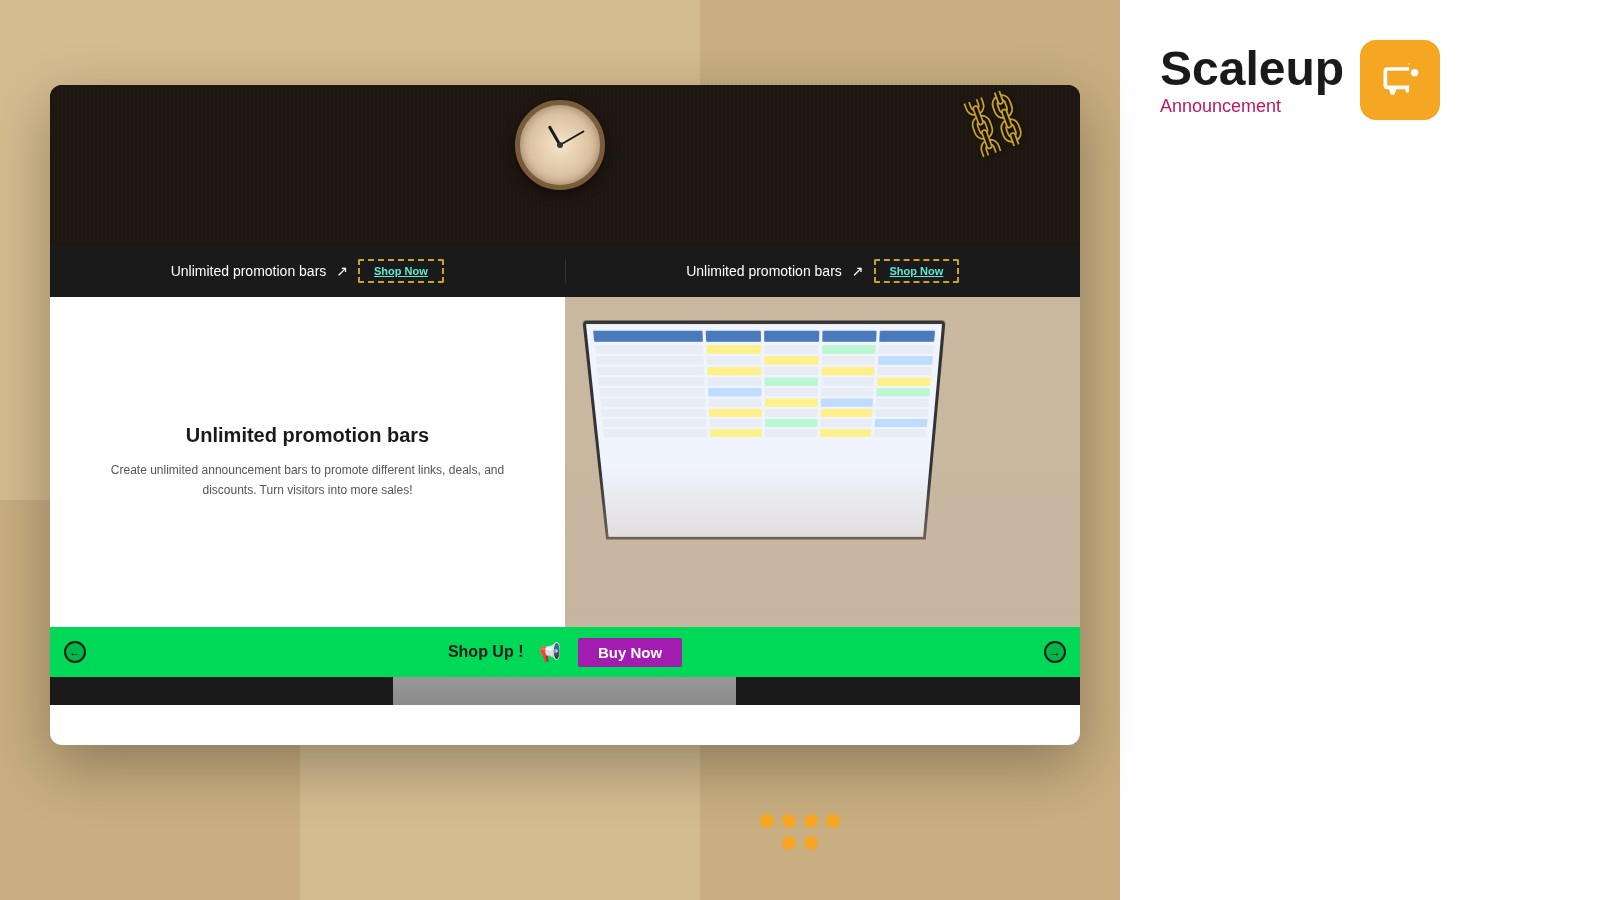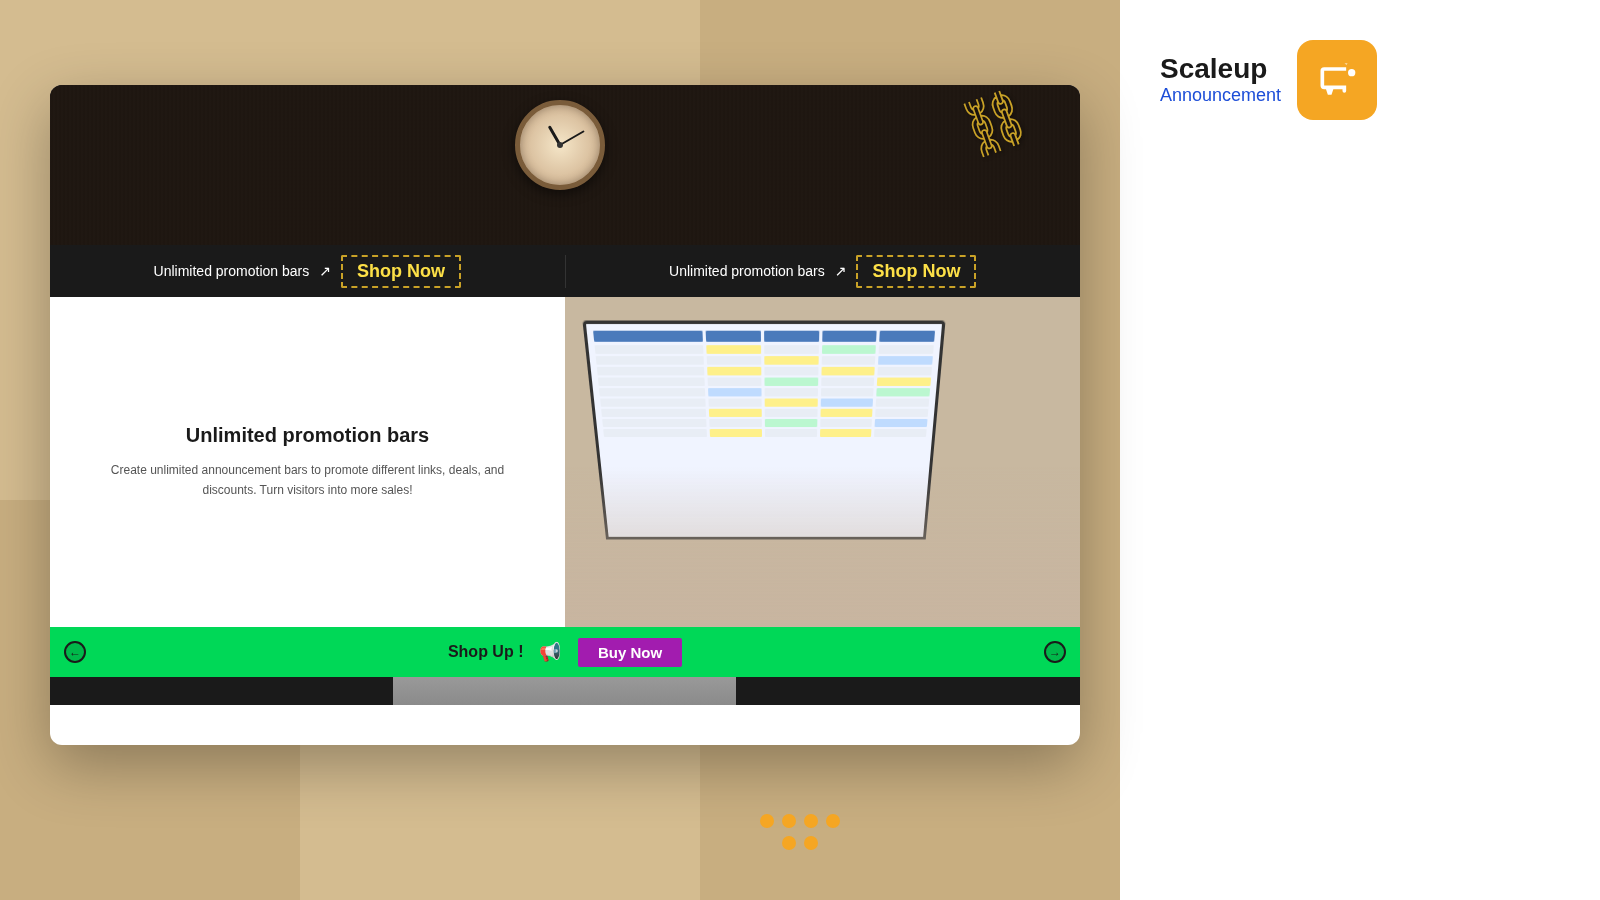--- a/index.html
+++ b/index.html
@@ -52,29 +52,29 @@
     }
 
     .brand-header {
       display: flex;
       align-items: center;
       gap: 16px;
       margin-bottom: 20px;
     }
 
     .brand-title {
-      font-size: 28px;
+      font-size: 48px;
       font-weight: 700;
       color: #1a1a1a;
       line-height: 1.1;
     }
 
     .brand-subtitle {
       font-size: 18px;
-      color: #1d4ed8;
+      color: #be185d;
       font-weight: 400;
     }
 
     .brand-icon-box {
       width: 80px;
       height: 80px;
       background-color: #f5a623;
       border-radius: 16px;
       display: flex;
       align-items: center;
@@ -190,26 +190,27 @@
     }
 
     .external-link-icon {
       color: white;
       font-size: 14px;
     }
 
     .shop-now-btn {
       background: transparent;
       border: 2px dashed #c9a227;
-      color: #fde047;
+      color: #5eead4;
       padding: 4px 14px;
-      font-size: 18px;
+      font-size: 11px;
       font-weight: 600;
       cursor: pointer;
       border-radius: 2px;
+      text-decoration: underline;
     }
 
     
     .main-content-area {
       display: flex;
       height: 330px;
     }
 
     .content-left {
       width: 50%;

